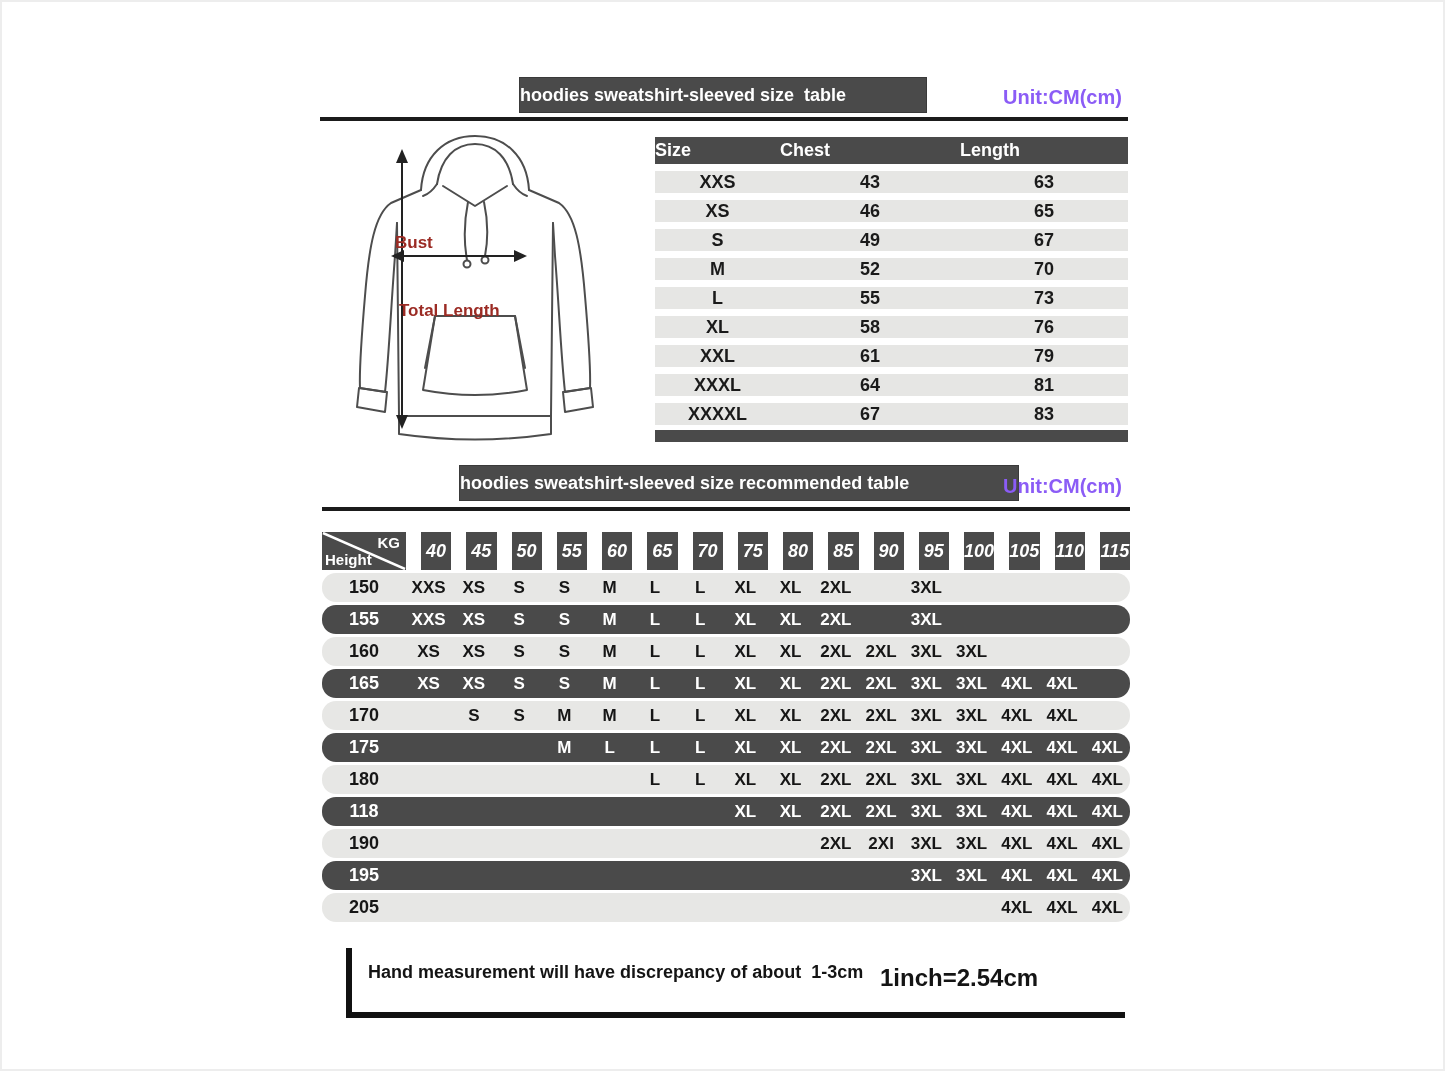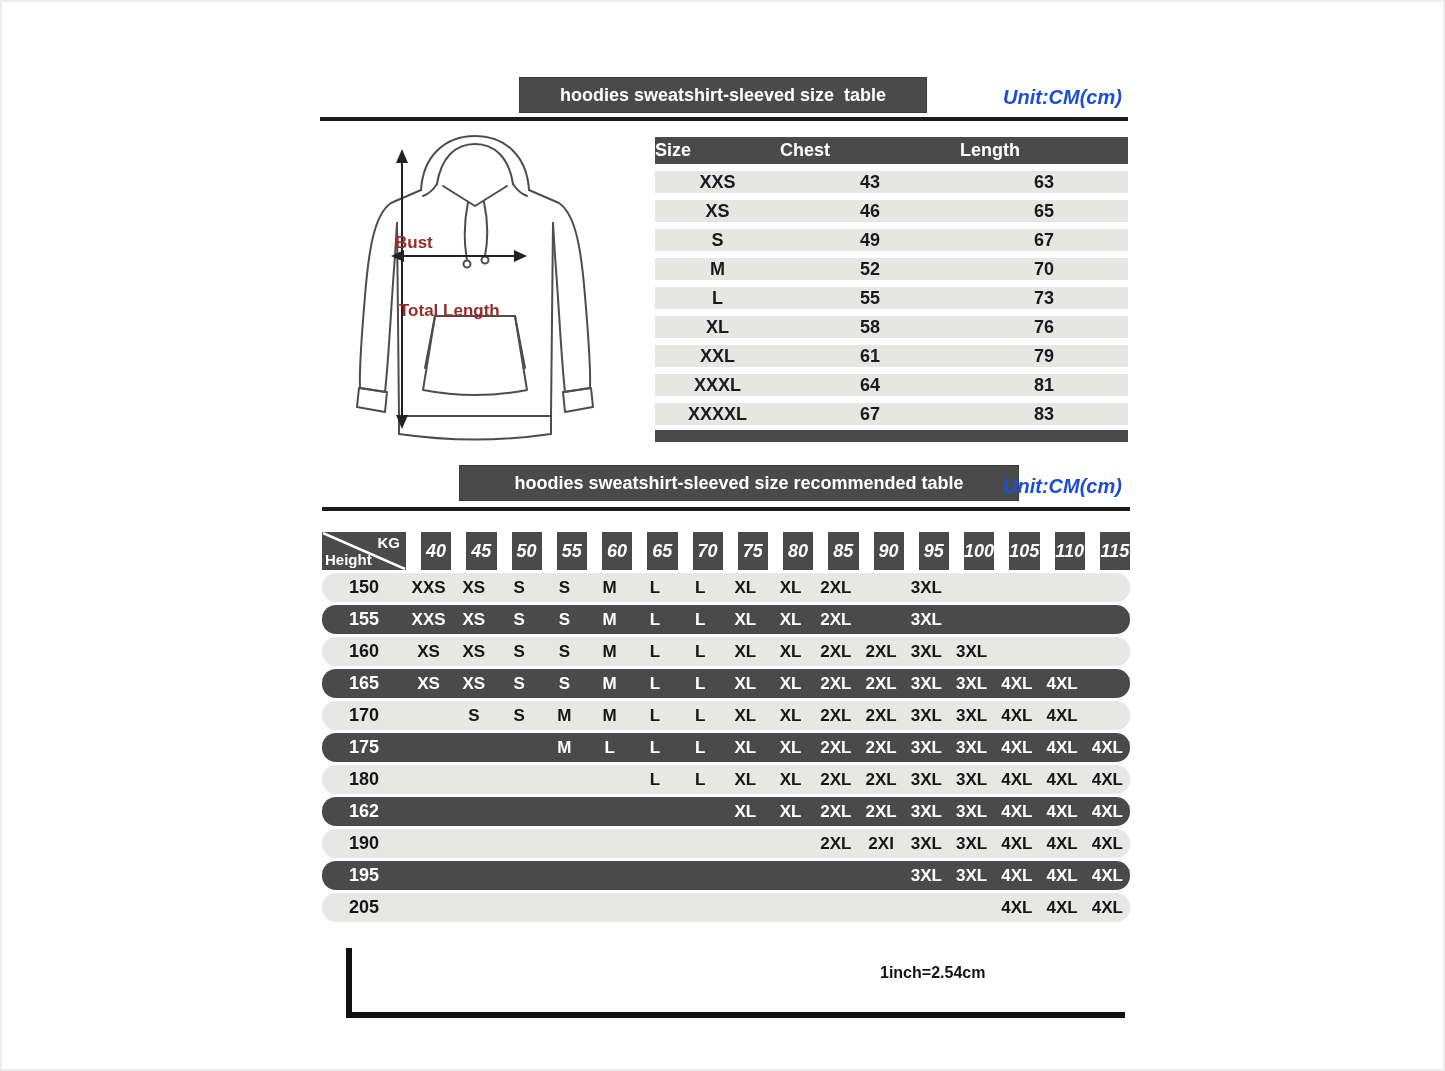--- a/index.html
+++ b/index.html
@@ -3,25 +3,25 @@
 <meta charset="utf-8">
 <style>
   * { box-sizing: border-box; }
   body { margin:0; background:#fff; }
   .page {
     position:relative; width:1445px; height:1071px; background:#fff;
     font-family:"Liberation Sans", sans-serif; overflow:hidden;
     box-shadow: inset 0 0 0 2px #ededed;
   }
   .banner { position:absolute; background:#4a4a4a; color:#fff; font-weight:700;
-    display:flex; align-items:center; justify-content:center; box-shadow:0 0 0 1px #3a3a3a; }
+    display:flex; align-items:center; justify-content:flex-start; box-shadow:0 0 0 1px #3a3a3a; }
   .banner span { white-space:pre; }
   .banner1 { left:520px; top:78px; width:406px; height:34px; font-size:18px; }
   .banner2 { left:460px; top:466px; width:558px; height:34px; font-size:18px; }
-  .unit { position:absolute; color:#1d4ed8; font-weight:700; font-size:20px;font-style:italic; }
+  .unit { position:absolute; color:#8b5cf6; font-weight:700; font-size:20px; }
   .unit1 { left:1003px; top:86px; }
   .unit2 { left:1003px; top:475px; }
   .rule { position:absolute; background:#1b1b1b; }
   .rule1 { left:320px; top:117px; width:808px; height:4px; }
   .rule2 { left:322px; top:507px; width:808px; height:4px; }
 
   
   .sizetable { position:absolute; left:655px; top:137px; width:473px; }
   .st-header { display:grid; grid-template-columns:125px 180px 168px; background:#4a4a4a;
     color:#fff; height:27px; align-items:center; text-align:left; font-size:18px; font-weight:700; }
@@ -47,21 +47,21 @@
 
   
   .hoodie { position:absolute; left:333px; top:128px; width:285px; height:330px; }
   .hoodie svg { width:100%; height:100%; }
   .red-label { fill:#9b2b24; font-weight:700; font-size:17px; font-family:"Liberation Sans",sans-serif; }
 
   
   .foot-vbar { position:absolute; left:346px; top:948px; width:6px; height:70px; background:#111; }
   .foot-hbar { position:absolute; left:346px; top:1012px; width:779px; height:6px; background:#111; }
   .foot-note { position:absolute; left:368px; top:962px; font-size:18px; font-weight:700; color:#141414; white-space:pre; }
-  .foot-conv { position:absolute; left:880px; top:964px; font-size:16px; font-weight:700; color:#141414;text-align:right; }
+  .foot-conv { position:absolute; left:880px; top:964px; font-size:24px; font-weight:700; color:#141414;text-align:right; }
 </style>
 </head>
 <body>
 
 <div class="page">
 
   <div class="banner banner1">
     <span>hoodies sweatshirt-sleeved size  table</span>
   </div>
   <div class="unit unit1">Unit:CM(cm)</div>
@@ -326,21 +326,21 @@
           <div class="mx-cell">XL</div>
           <div class="mx-cell">2XL</div>
           <div class="mx-cell">2XL</div>
           <div class="mx-cell">3XL</div>
           <div class="mx-cell">3XL</div>
           <div class="mx-cell">4XL</div>
           <div class="mx-cell">4XL</div>
           <div class="mx-cell">4XL</div>
         </div>
         <div class="mx-row dark">
-          <div class="mx-height">162</div>
+          <div class="mx-height">118</div>
           <div class="mx-cell"></div>
           <div class="mx-cell"></div>
           <div class="mx-cell"></div>
           <div class="mx-cell"></div>
           <div class="mx-cell"></div>
           <div class="mx-cell"></div>
           <div class="mx-cell"></div>
           <div class="mx-cell">XL</div>
           <div class="mx-cell">XL</div>
           <div class="mx-cell">2XL</div>
@@ -406,15 +406,16 @@
           <div class="mx-cell"></div>
           <div class="mx-cell">4XL</div>
           <div class="mx-cell">4XL</div>
           <div class="mx-cell">4XL</div>
         </div>
       </div>
   </div>
 
   <div class="foot-vbar"></div>
   <div class="foot-hbar"></div>
+  <div class="foot-note">Hand measurement will have discrepancy of about  1-3cm</div>
   <div class="foot-conv">1inch=2.54cm</div>
 
 </div>
 
 </body></html>

